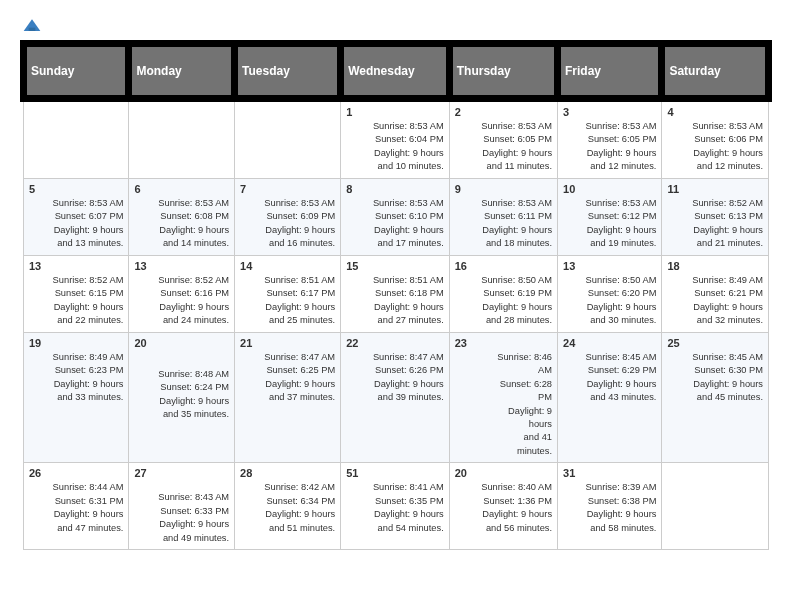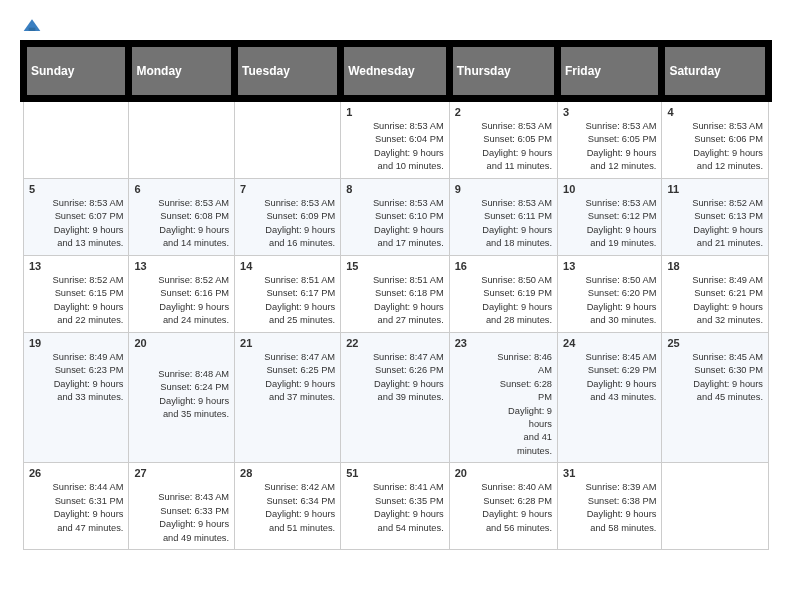--- a/index.html
+++ b/index.html
@@ -345,21 +345,21 @@
           <td>
             <span class="day-number">51</span>
             <div class="day-info" style="white-space: pre-line;">Sunrise: 8:41 AM
 Sunset: 6:35 PM
 Daylight: 9 hours
 and 54 minutes.</div>
           </td>
           <td>
             <span class="day-number">20</span>
             <div class="day-info" style="white-space: pre-line;">Sunrise: 8:40 AM
-Sunset: 6:28 PM
+Sunset: 1:36 PM
 Daylight: 9 hours
 and 56 minutes.</div>
           </td>
           <td>
             <span class="day-number">31</span>
             <div class="day-info" style="white-space: pre-line;">Sunrise: 8:39 AM
 Sunset: 6:38 PM
 Daylight: 9 hours
 and 58 minutes.</div>
           </td>

